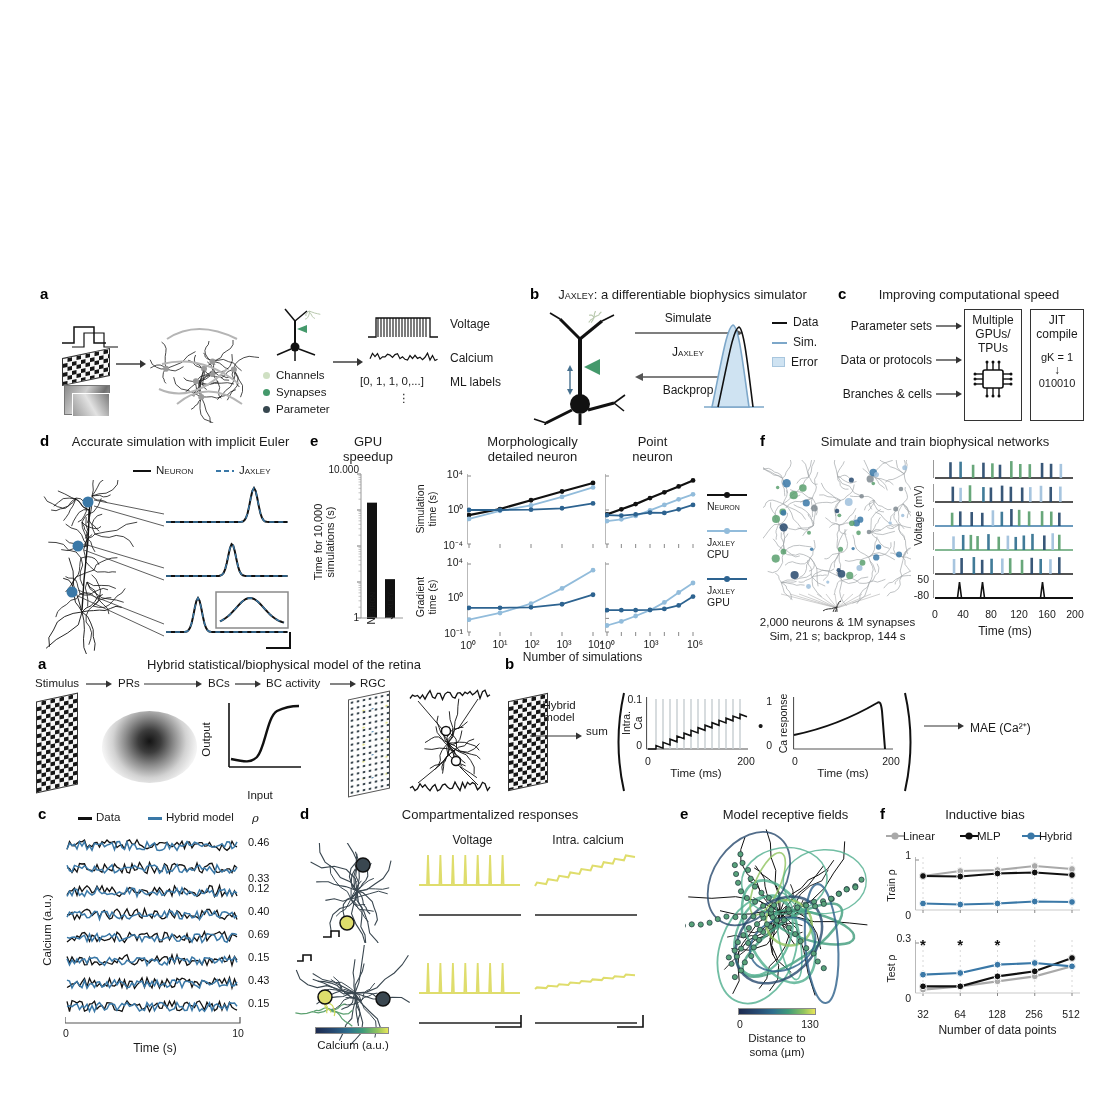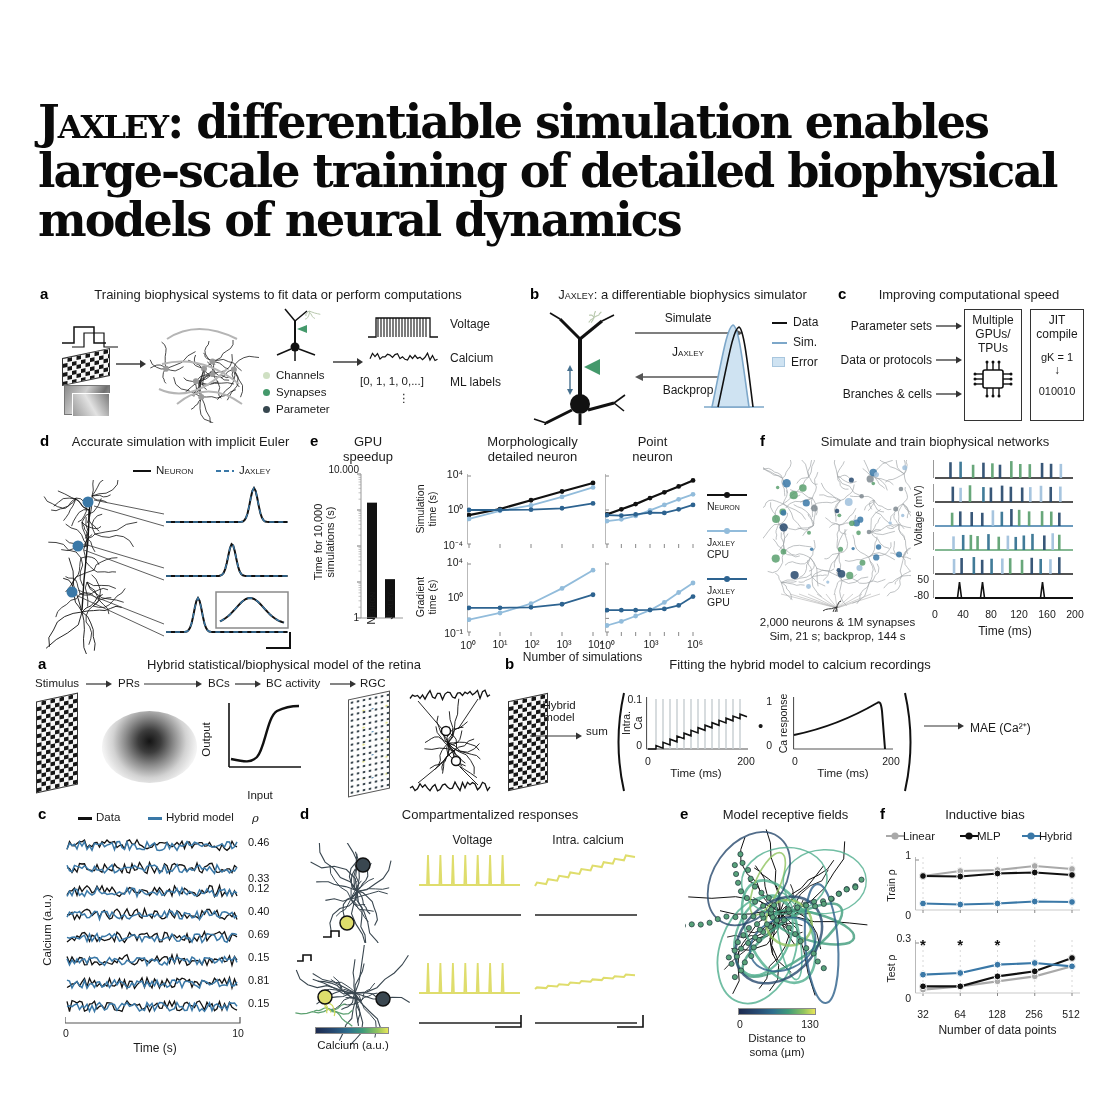--- a/index.html
+++ b/index.html
@@ -27,28 +27,23 @@
   .natimg2{background:linear-gradient(60deg,#9a9a9a,#e2e2e2 50%,#7a7a7a);border:1px solid #fff}
   .cbar{background:linear-gradient(90deg,#1d2b50 0%,#274b73 25%,#2e6f8e 45%,#3f9b7a 65%,#8fc35e 85%,#e8e65a 100%);border:1px solid #8a8a8a}
   .box{border:1.5px solid #333;background:#fff;text-align:center}
   .mae{white-space:nowrap}
 </style>
 </head>
 <body>
 
 <div class="page">
 
-  <h1 class="abs" style="left:38px;top:98px;width:1050px"><span class="sc">Jaxley</span><span>: differentiable simulation enables</span><br>
-    <span>large-scale training of detailed biophysical</span><br>
-    <span>models of neural dynamics</span>
-  </h1>
 
   <div class="panel" style="left:38px;top:285px;width:470px;height:142px">
     <div class="abs plabel" style="left:2px;top:0">a</div>
-    <div class="abs ptitle" style="left:20px;top:2px;width:440px">Training biophysical systems to fit data or perform computations</div>
     <svg id="step-a" class="abs" style="left:22px;top:30px" width="62" height="34">
         <polyline points="2.0,28.0 14.0,28.0 14.0,12.0 34.0,12.0 34.0,28.0 46.0,28.0" fill="none" stroke="#111" stroke-width="1.5"></polyline>
         <polyline points="12.0,32.0 24.0,32.0 24.0,18.0 44.0,18.0 44.0,32.0 58.0,32.0" fill="none" stroke="#111" stroke-width="1.2"></polyline>
       </svg>
     <div class="abs checker" style="left:24px;top:68px;width:48px;height:28px"></div>
     <div class="abs natimg" style="left:26px;top:100px;width:46px;height:30px"></div>
     <div class="abs natimg2" style="left:34px;top:108px;width:38px;height:24px"></div>
     <svg class="abs" style="left:78px;top:72px" width="30" height="14">
         <line x1="0" y1="7" x2="24" y2="7" stroke="#333" stroke-width="1.4"></line>
         <polygon points="24,3 30,7 24,11" fill="#333"></polygon>
@@ -255,21 +250,21 @@
           <circle cx="4" cy="26" r="1.5" fill="#111"></circle>
           <polyline points="32.0,26.0 39.0,26.0" fill="none" stroke="#111" stroke-width="1.4"></polyline>
           <circle cx="40" cy="26" r="1.5" fill="#111"></circle>
         </svg>
     </div>
     <div class="abs box" style="left:200px;top:24px;width:54px;height:112px;padding-top:3px">
       <div class="t12">JIT</div>
       <div class="t12">compile</div>
       <div class="t11" style="margin-top:10px">gK = 1</div>
       <div class="t12">↓</div>
-      <div class="t11" style="margin-top:8px">010010</div>
+      <div class="t11" style="">010010</div>
     </div>
   </div>
 
   <div class="panel" style="left:38px;top:432px;width:265px;height:222px">
     <div class="abs plabel" style="left:2px;top:0">d</div>
     <div class="abs ptitle" style="left:20px;top:2px;width:245px">Accurate simulation with implicit Euler</div>
     <div class="abs t115 sc" style="left:95px;top:32px"><span class="dash" style="width:18px;background:#111;margin-right:5px"></span><span>Neuron</span></div>
     <div class="abs t115 sc" style="left:178px;top:32px"><span class="dash" style="width:18px;background:repeating-linear-gradient(90deg,#3a78a7 0 5px,#fff 5px 8px);margin-right:5px"></span><span>Jaxley</span></div>
     <svg id="d-traces" class="abs" style="left:0;top:48px" width="265" height="174">
         <polyline points="52.0,20.0 50.0,60.0 46.0,100.0 44.0,130.0" fill="none" stroke="#111" stroke-width="1.4"></polyline>
@@ -938,21 +933,20 @@
         <circle cx="50" cy="76" r="4.5" fill="#fff" stroke="#111" stroke-width="1.4"></circle>
         <polyline points="12.0,16.0 36.0,44.0" fill="none" stroke="#111" stroke-width="0.9"></polyline>
         <polyline points="72.0,14.0 52.0,44.0" fill="none" stroke="#111" stroke-width="0.9"></polyline>
         <polyline points="12.0,98.0 34.0,80.0" fill="none" stroke="#111" stroke-width="0.9"></polyline>
         <polyline points="72.0,100.0 54.0,82.0" fill="none" stroke="#111" stroke-width="0.9"></polyline>
       </svg>
   </div>
 
   <div class="panel" style="left:500px;top:655px;width:520px;height:145px">
     <div class="abs plabel" style="left:5px;top:0">b</div>
-    <div class="abs ptitle" style="left:120px;top:2px;width:360px">Fitting the hybrid model to calcium recordings</div>
     <div class="abs checker" style="left:8px;top:42px;width:40px;height:90px"></div>
     <div class="abs t115 ctr" style="left:36px;top:44px;width:46px"><span>Hybrid</span><br><span>model</span></div>
     <svg class="abs" style="left:30px;top:76px" width="52" height="10">
         <line x1="0" y1="5" x2="46" y2="5" stroke="#333" stroke-width="1.2"></line>
         <polygon points="46,1.5 52,5 46,8.5" fill="#333"></polygon>
       </svg>
     <div class="abs t115" style="left:86px;top:70px">sum</div>
     <svg class="abs" style="left:112px;top:36px" width="14" height="102">
         <path d="M12,2 Q1,51 12,100" stroke="#111" stroke-width="2" fill="none"></path>
       </svg>
@@ -1027,21 +1021,21 @@
         <polyline points="2.0,145.1 4.5,146.1 7.0,152.9 9.5,148.3 12.0,146.5 14.5,150.4 17.0,152.6 19.5,145.5 22.0,153.3 24.5,149.1 27.0,148.6 29.5,152.5 32.0,147.1 34.5,146.8 37.0,151.9 39.5,150.8 42.0,146.9 44.5,152.5 47.0,148.8 49.5,145.0 52.0,149.8 54.5,146.2 57.0,147.1 59.5,149.0 62.0,152.7 64.5,152.2 67.0,147.9 69.5,150.9 72.0,146.0 74.5,147.3 77.0,146.0 79.5,152.0 82.0,146.6 84.5,150.9 87.0,146.4 89.5,150.6 92.0,145.4 94.5,151.4 97.0,149.8 99.5,148.3 102.0,152.2 104.5,150.8 107.0,145.2 109.5,145.0 112.0,148.1 114.5,145.8 117.0,152.6 119.5,146.9 122.0,146.0 124.5,147.2 127.0,146.5 129.5,149.8 132.0,151.2 134.5,153.1 137.0,145.5 139.5,146.2 142.0,147.2 144.5,149.9 147.0,148.9 149.5,147.7 152.0,144.7 154.5,151.5 157.0,150.2 159.5,149.9 162.0,150.7 164.5,144.8 167.0,151.1 169.5,150.5 172.0,147.0" fill="none" stroke="#3a78a7" stroke-width="1.5"></polyline>
         <polyline points="2.0,166.4 4.5,176.5 7.0,165.6 9.5,166.5 12.0,168.1 14.5,166.2 17.0,167.1 19.5,176.2 22.0,175.1 24.5,169.0 27.0,168.7 29.5,166.2 32.0,174.0 34.5,171.3 37.0,170.6 39.5,174.1 42.0,167.7 44.5,167.8 47.0,168.3 49.5,174.8 52.0,175.4 54.5,175.3 57.0,176.4 59.5,170.1 62.0,166.0 64.5,169.2 67.0,170.5 69.5,168.8 72.0,170.3 74.5,169.2 77.0,174.5 79.5,173.4 82.0,170.6 84.5,176.5 87.0,171.4 89.5,170.5 92.0,168.2 94.5,173.1 97.0,173.4 99.5,166.5 102.0,172.6 104.5,166.1 107.0,171.3 109.5,166.2 112.0,175.2 114.5,175.6 117.0,174.0 119.5,168.3 122.0,167.2 124.5,170.0 127.0,170.8 129.5,172.6 132.0,167.0 134.5,166.0 137.0,170.2 139.5,174.9 142.0,167.3 144.5,171.3 147.0,168.8 149.5,175.7 152.0,173.8 154.5,166.6 157.0,175.0 159.5,168.6 162.0,173.9 164.5,167.4 167.0,172.2 169.5,174.0 172.0,175.2" fill="none" stroke="#111" stroke-width="1.3"></polyline>
         <polyline points="2.0,171.6 4.5,170.9 7.0,171.6 9.5,169.9 12.0,168.7 14.5,174.5 17.0,171.1 19.5,172.6 22.0,169.3 24.5,176.2 27.0,170.6 29.5,176.5 32.0,169.7 34.5,167.6 37.0,170.9 39.5,175.1 42.0,173.8 44.5,169.0 47.0,168.8 49.5,169.6 52.0,175.3 54.5,171.6 57.0,168.6 59.5,170.2 62.0,167.5 64.5,171.4 67.0,170.3 69.5,168.7 72.0,172.1 74.5,176.0 77.0,174.3 79.5,175.5 82.0,167.6 84.5,171.2 87.0,168.5 89.5,175.7 92.0,171.1 94.5,167.6 97.0,167.8 99.5,169.9 102.0,171.9 104.5,175.8 107.0,174.6 109.5,173.6 112.0,167.6 114.5,172.0 117.0,171.6 119.5,175.4 122.0,175.3 124.5,168.7 127.0,175.4 129.5,168.2 132.0,170.5 134.5,176.0 137.0,173.8 139.5,176.4 142.0,172.4 144.5,167.9 147.0,175.6 149.5,170.3 152.0,168.9 154.5,171.7 157.0,173.7 159.5,170.1 162.0,175.1 164.5,167.7 167.0,168.2 169.5,168.1 172.0,171.2" fill="none" stroke="#3a78a7" stroke-width="1.5"></polyline>
       </svg>
     <div class="abs t11" style="left:218px;top:31px">0.46</div>
     <div class="abs t11" style="left:218px;top:67px">0.33</div>
     <div class="abs t11" style="left:218px;top:77px">0.12</div>
     <div class="abs t11" style="left:218px;top:100px">0.40</div>
     <div class="abs t11" style="left:218px;top:123px">0.69</div>
     <div class="abs t11" style="left:218px;top:146px">0.15</div>
-    <div class="abs t11" style="left:218px;top:169px">0.81</div>
+    <div class="abs t11" style="left:218px;top:169px">0.43</div>
     <div class="abs t11" style="left:218px;top:192px">0.15</div>
     <svg class="abs" style="left:35px;top:212px" width="176" height="8">
         <polyline points="0,0 0,6 175,6 175,0" fill="none" stroke="#555" stroke-width="1.2"></polyline>
       </svg>
     <span class="abs t105 tickx" style="left:36px;top:222px">0</span>
     <span class="abs t105 tickx" style="left:208px;top:222px">10</span>
     <div class="abs t12 ctr" style="left:65px;top:236px;width:120px">Time (s)</div>
   </div>
 
   <div class="panel" style="left:295px;top:805px;width:385px;height:262px">

